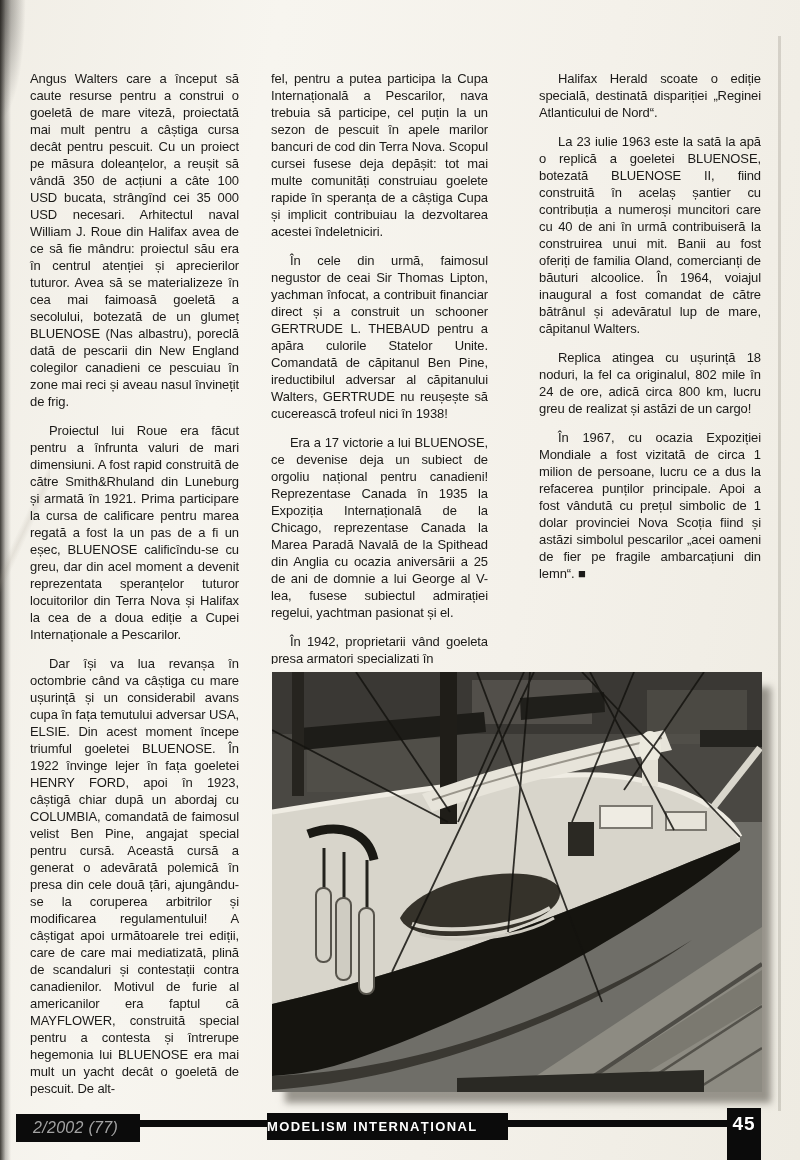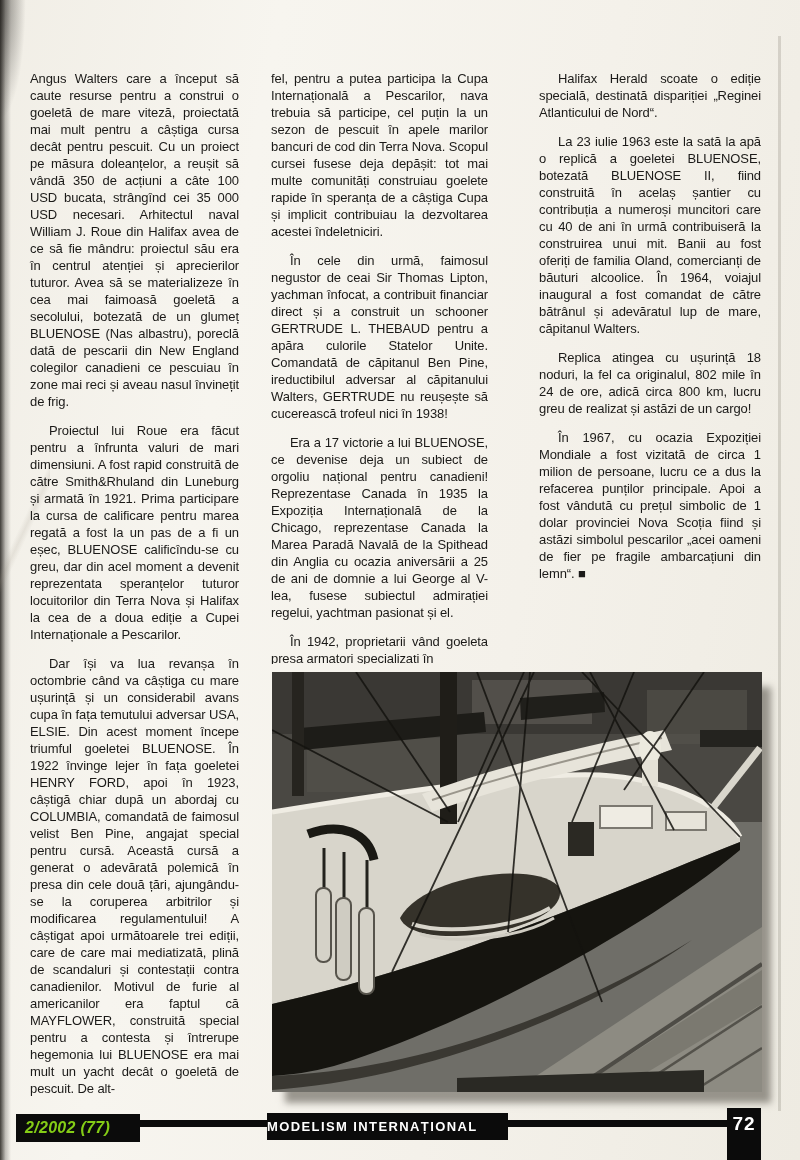--- a/index.html
+++ b/index.html
@@ -40,22 +40,22 @@
   .photo {
     position:absolute; left:272px; top:672px; width:490px; height:420px;
     background:#6f6e68;
     box-shadow:11px 13px 7px -2px rgba(78,74,66,.55);
   }
   .photo svg { display:block; }
   
   .footer-bar  { position:absolute; left:16px; top:1120px; width:712px; height:7px; background:#0b0b0b; }
   .footer-issue {
     position:absolute; left:16px; top:1114px; width:124px; height:28px; box-sizing:border-box;
-    background:#0b0b0b; color:#84cc16; font-weight:bold; font-style:italic;
-    font-size:16px; line-height:28px; padding-left:9px; letter-spacing:.3px;
+    background:#0b0b0b; color:#a3a3a3; font-weight:normal; font-style:italic;
+    font-size:16px; line-height:28px; padding-left:17px; letter-spacing:.3px;
   }
   .footer-mag {
     position:absolute; left:267px; top:1113px; width:241px; height:27px;
     background:#0b0b0b; color:#ffffff; font-weight:bold;
     font-size:13px; line-height:27px; text-align:left; letter-spacing:1.4px;
   }
   .footer-page {
     position:absolute; left:727px; top:1108px; width:34px; height:52px; box-sizing:border-box;
     background:#0b0b0b; color:#ffffff; font-weight:bold;
     font-size:19px; text-align:center; padding-top:5px; letter-spacing:1px;
@@ -157,15 +157,15 @@
         <line x1="258" y1="0" x2="236" y2="260"></line>
         <line x1="120" y1="300" x2="262" y2="0"></line>
         <line x1="205" y1="0" x2="330" y2="330"></line>
       </g>
     </svg>
   </div>
 
   <div class="footer-bar"></div>
   <div class="footer-issue">2/2002 (77)</div>
   <div class="footer-mag">MODELISM INTERNAȚIONAL</div>
-  <div class="footer-page">72</div>
+  <div class="footer-page">45</div>
 
 </div>
 
 </body></html>

